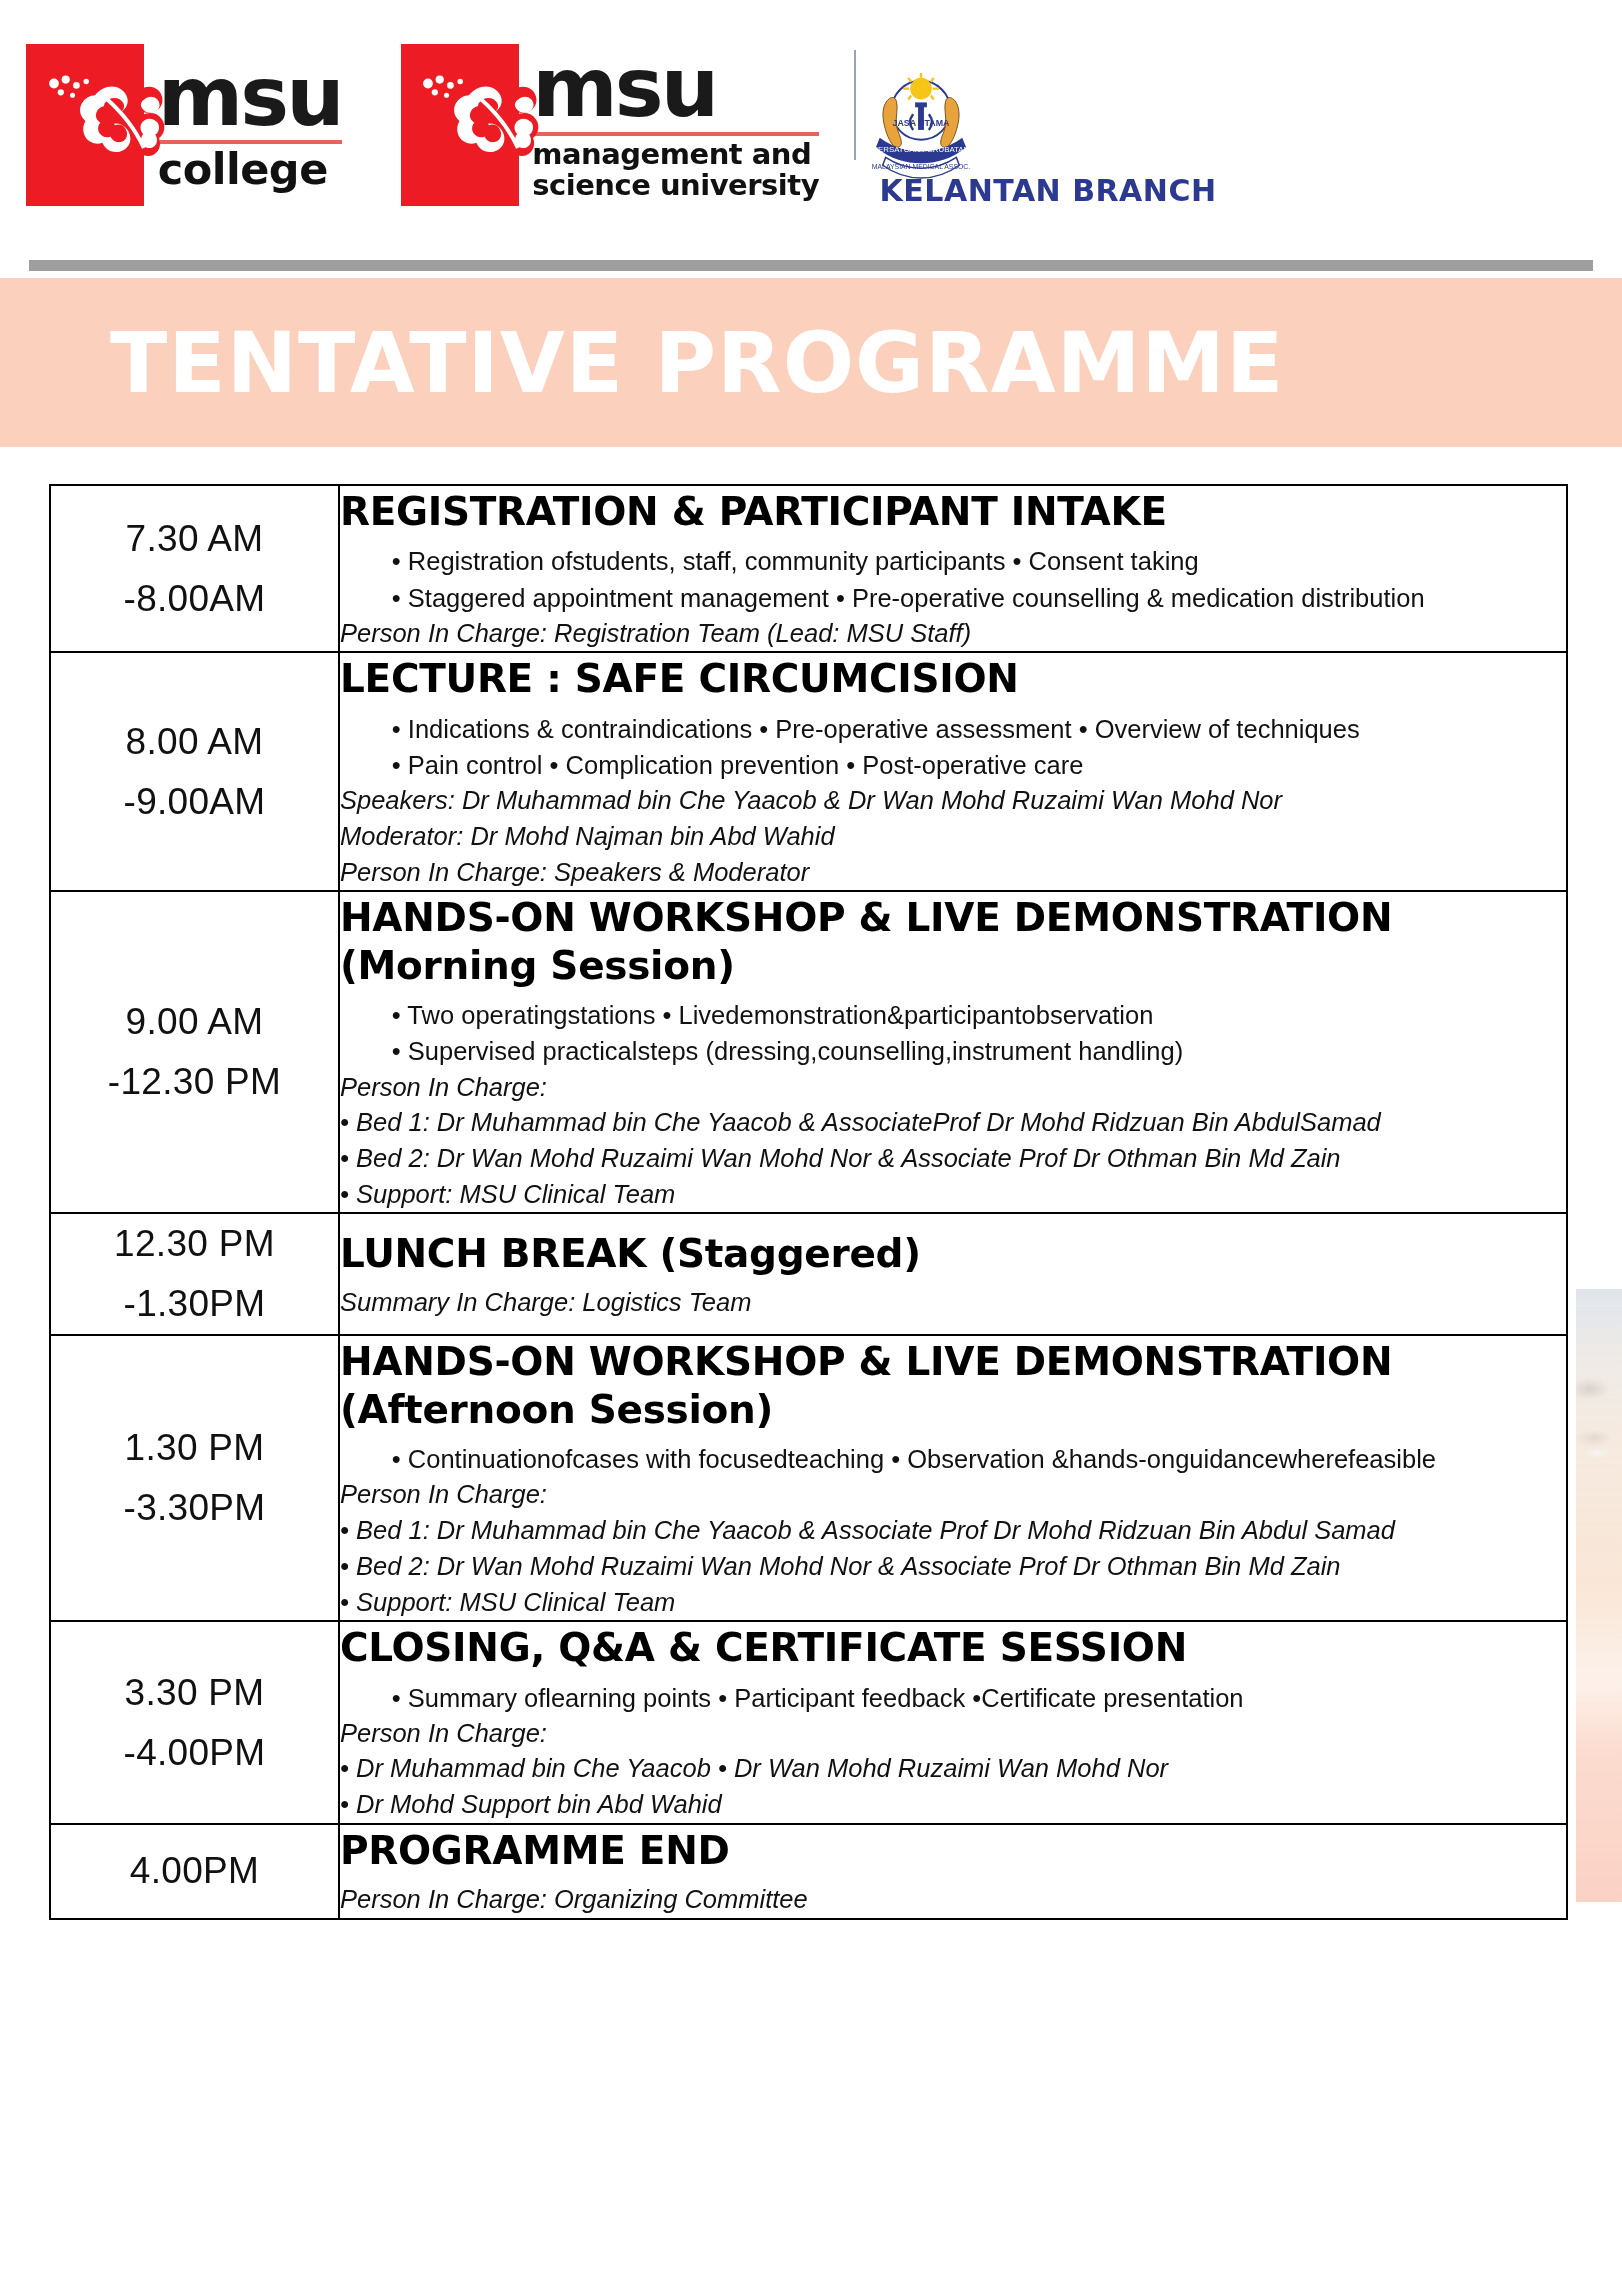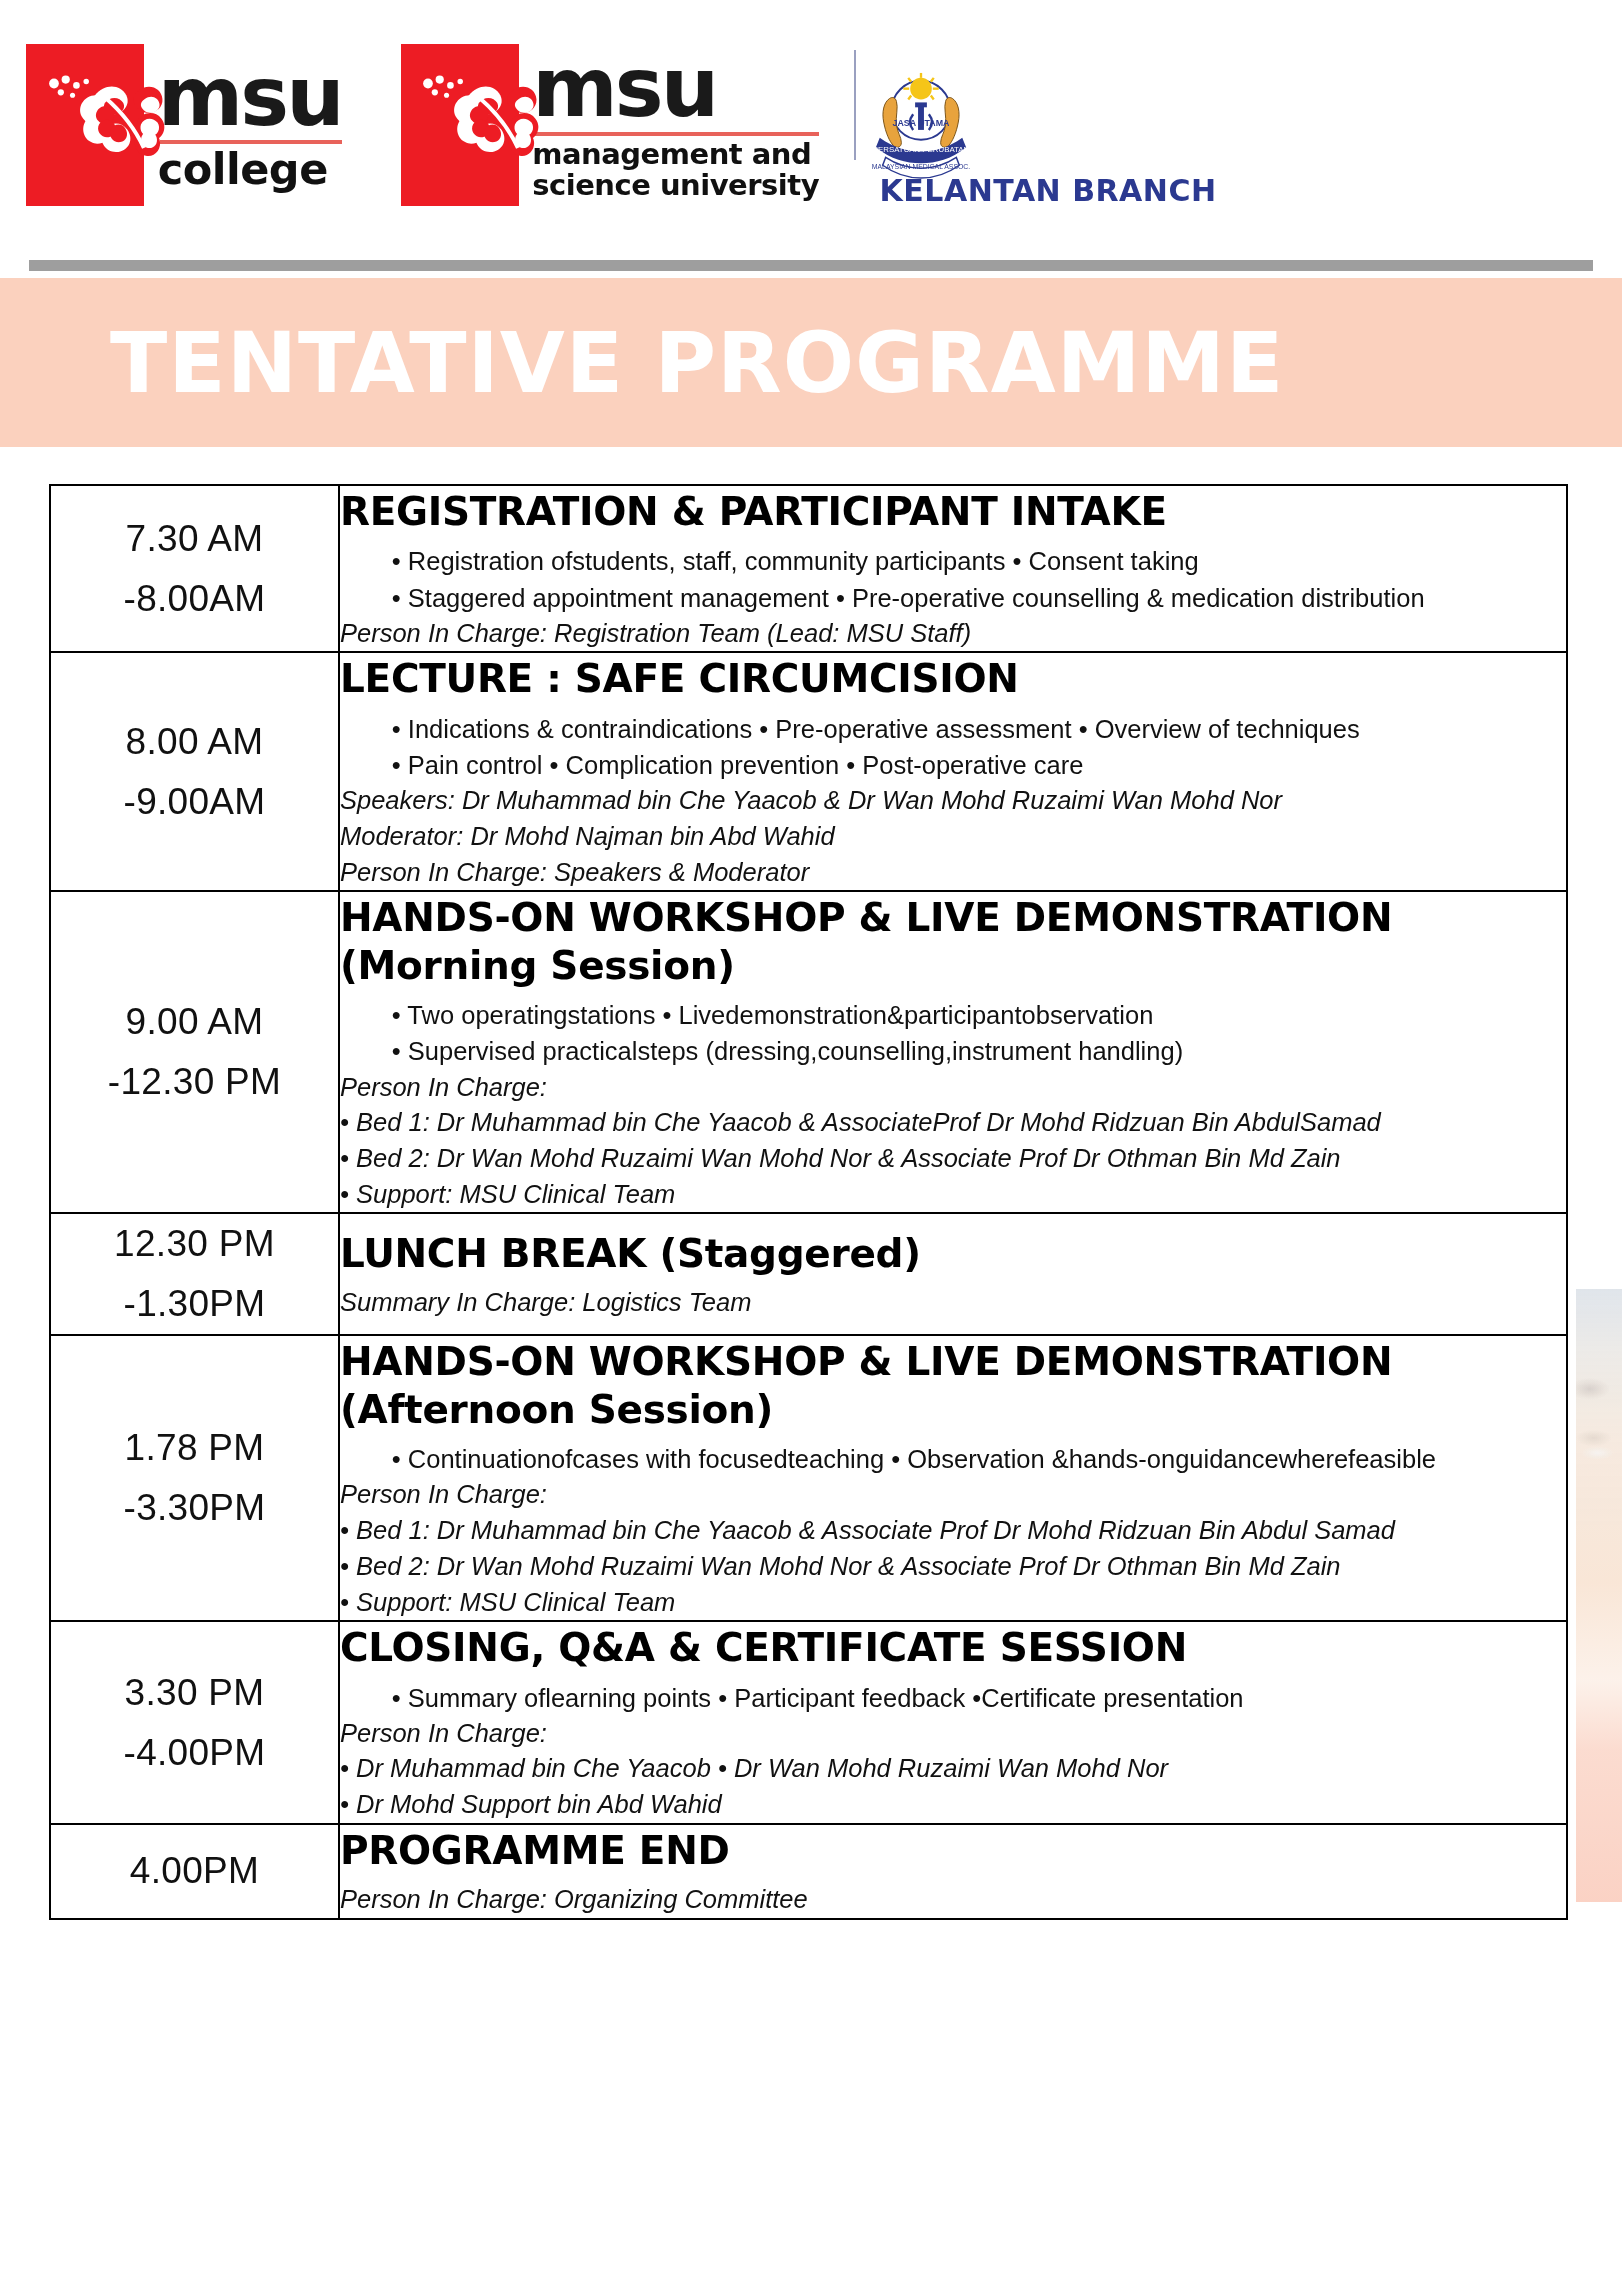--- a/index.html
+++ b/index.html
@@ -410,21 +410,21 @@
         <td class="detail-cell">
           <div class="sess-title">
             <span class="ln">LUNCH BREAK (Staggered)</span>
           </div>
           <div class="bullets"></div>
           <div class="pic-line">Summary In Charge: Logistics Team</div>
         </td>
       </tr>
       <tr>
         <td class="time-cell">
-          <span class="t1">1.78 PM</span>
+          <span class="t1">1.30 PM</span>
           <span class="t2">-3.30PM</span>
         </td>
         <td class="detail-cell">
           <div class="sess-title">
             <span class="ln">HANDS-ON WORKSHOP &amp; LIVE DEMONSTRATION</span>
             <span class="ln">(Afternoon Session)</span>
           </div>
           <div class="bullets">
             <div class="bline indent">• Continuationofcases with focusedteaching • Observation &amp;hands-onguidancewherefeasible</div>
           </div>

